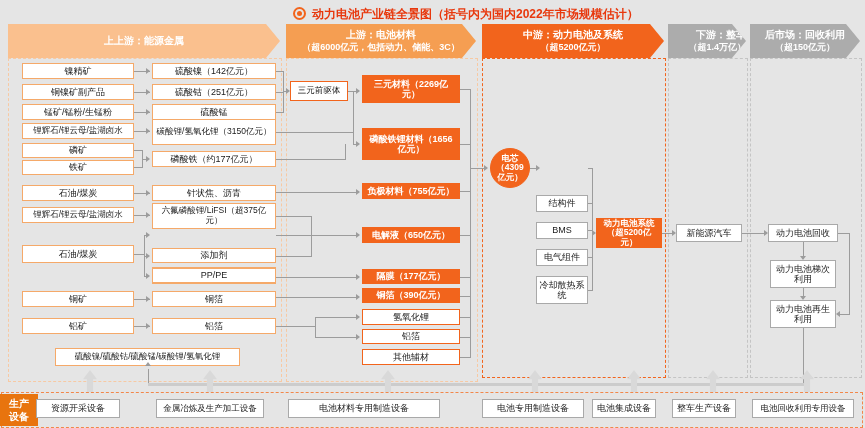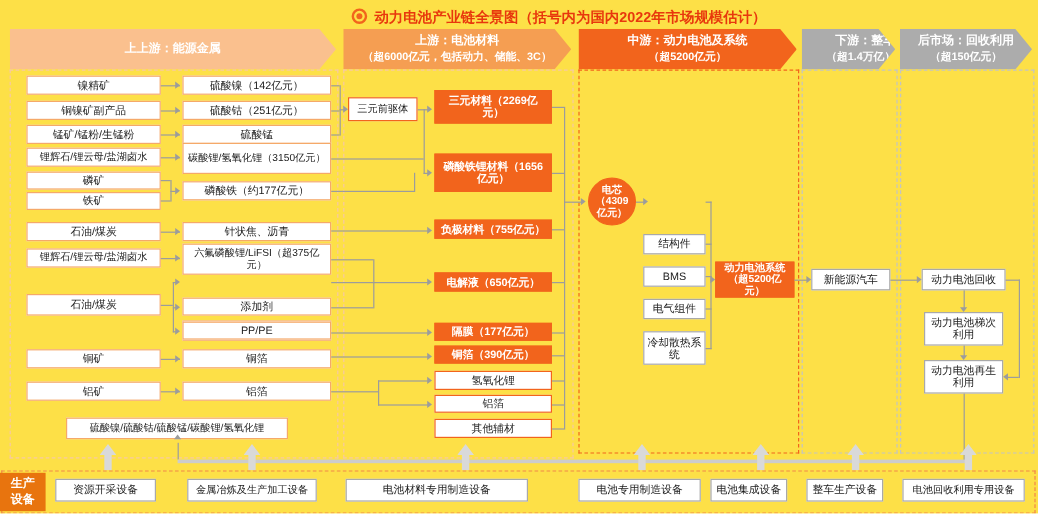--- a/index.html
+++ b/index.html
@@ -1,16 +1,16 @@
 <!DOCTYPE html>
 <html><head>
 <meta charset="utf-8">
 <style>
   html,body{margin:0;padding:0;background:#fff;}
-  .canvas{position:relative;width:865px;height:428px;background:#fde047;overflow:hidden;
+  .canvas{position:relative;width:865px;height:428px;background:#e5e5e5;overflow:hidden;
           font-family:"Liberation Sans","DejaVu Sans",sans-serif;color:#1a1a1a;}
   .hdr{position:absolute;height:34px;top:24px;color:#fff;font-weight:bold;text-align:center;
        display:flex;flex-direction:column;justify-content:center;line-height:1.25;
        clip-path:polygon(0 0,calc(100% - 14px) 0,100% 50%,calc(100% - 14px) 100%,0 100%);}
   .hdr .l1{font-size:10px;} .hdr .l2{font-size:9px;}
   .colbox{position:absolute;border:1px dashed #F7C9A3;}
   .bx{position:absolute;background:#fff;border:1px solid #F5A969;box-sizing:border-box;
       display:flex;align-items:center;justify-content:center;text-align:center;
       font-size:9px;line-height:1.12;padding:1px 2px;}
   .bx.solid{background:#F2641C;border-color:#F2641C;color:#fff;font-weight:bold;}
@@ -112,21 +112,21 @@
   <div class="bx gbd" style="left:536px;top:249px;width:52px;height:17px;">电气组件</div>
   <div class="bx gbd" style="left:536px;top:276px;width:52px;height:28px;">冷却散热系统</div>
   <div class="bx solid sm" style="left:596px;top:218px;width:66px;height:30px;">动力电池系统（超5200亿元）</div>
 
   <div class="bx gbd" style="left:676px;top:224px;width:66px;height:18px;">新能源汽车</div>
   <div class="bx gbd" style="left:768px;top:224px;width:70px;height:18px;">动力电池回收</div>
   <div class="bx gbd" style="left:770px;top:260px;width:66px;height:28px;">动力电池梯次利用</div>
   <div class="bx gbd" style="left:770px;top:300px;width:66px;height:28px;">动力电池再生利用</div>
 
   <div class="prodlabel">生产设备</div>
-  <div class="bx gbd" style="left:46px;top:399px;width:84px;height:19px;">资源开采设备</div>
+  <div class="bx gbd" style="left:36px;top:399px;width:84px;height:19px;">资源开采设备</div>
   <div class="bx gbd sm" style="left:156px;top:399px;width:108px;height:19px;">金属冶炼及生产加工设备</div>
   <div class="bx gbd" style="left:288px;top:399px;width:152px;height:19px;">电池材料专用制造设备</div>
   <div class="bx gbd" style="left:482px;top:399px;width:102px;height:19px;">电池专用制造设备</div>
   <div class="bx gbd" style="left:592px;top:399px;width:64px;height:19px;">电池集成设备</div>
   <div class="bx gbd" style="left:672px;top:399px;width:64px;height:19px;">整车生产设备</div>
   <div class="bx gbd sm" style="left:752px;top:399px;width:102px;height:19px;">电池回收利用专用设备</div>
 
   <div id="wires">
       <div class="line" style="left: 134px; top: 71px; width: 16px; height: 1px;"></div>
       <div class="line" style="left: 134px; top: 92px; width: 16px; height: 1px;"></div>

